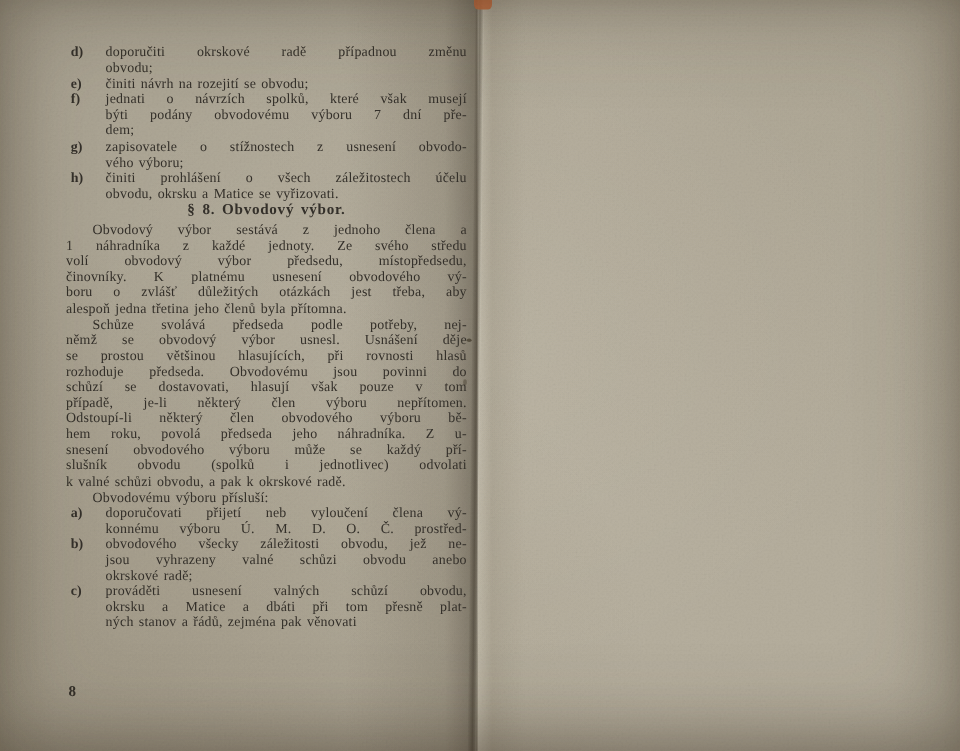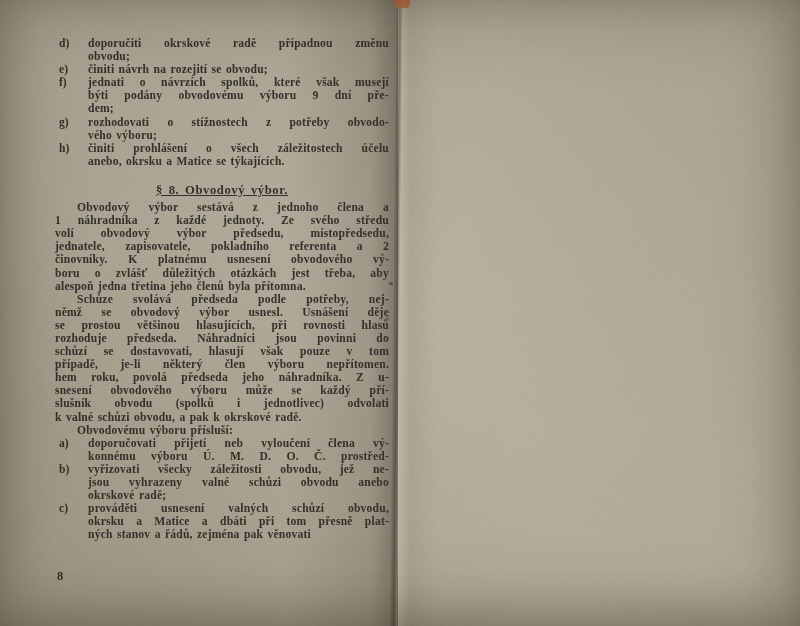--- a/index.html
+++ b/index.html
@@ -42,36 +42,36 @@
     position:absolute;inset:0;pointer-events:none;
     box-shadow:inset 0 0 80px 6px rgba(52,44,30,0.30), inset 0 -26px 46px -18px rgba(52,44,30,0.30), inset 0 14px 30px -18px rgba(52,44,30,0.22);
   }
   .grain{position:absolute;inset:0;opacity:0.5;pointer-events:none;mix-blend-mode:multiply;}
 
   .col{position:absolute;color:#34302a;}
   .col-left{left:55px;top:37px;width:334px;font-size:11.6px;}
   .ln{
     text-align:justify;text-align-last:justify;
     word-spacing:1.2px;letter-spacing:0.2px;
-    font-weight:bold;
+    font-weight:normal;
   }
   .col-left .ln{line-height:13.1px;}
   .ln.last{text-align-last:left;}
   .ln.fi{}
   .col-left .ln.fi{padding-left:22px;}
   .block{position:relative;}
   .block.item{padding-left:33px;}
   .block.item .lbl{
     position:absolute;left:4px;top:0;font-weight:bold;
   }
   .heading{
     text-align:center;font-weight:bold;font-size:12.6px;
     letter-spacing:0.6px;word-spacing:2px;
   }
-  .col-left .heading{line-height:13.1px;margin:16px 0 4px;text-decoration:underline;}
+  .col-left .heading{line-height:13.1px;margin:0 0 4px;}
   .pagenum{
     position:absolute;font-weight:bold;font-size:12.5px;color:#34302a;
   }
   .pn-left{left:57px;top:569px;}
 </style>
 </head>
 <body>
 
 <div class="photo">
 
@@ -82,66 +82,66 @@
           <div class="ln">doporučiti okrskové radě případnou změnu</div>
           <div class="ln last">obvodu;</div>
         </div>
         <div class="block item">
           <span class="lbl">e)</span>
           <div class="ln last">činiti návrh na rozejití se obvodu;</div>
         </div>
         <div class="block item">
           <span class="lbl">f)</span>
           <div class="ln">jednati o návrzích spolků, které však musejí</div>
-          <div class="ln">býti podány obvodovému výboru 9 dní pře-</div>
+          <div class="ln">býti podány obvodovému výboru 7 dní pře-</div>
           <div class="ln last">dem;</div>
         </div>
         <div class="block item">
           <span class="lbl">g)</span>
-          <div class="ln">rozhodovati o stížnostech z potřeby obvodo-</div>
+          <div class="ln">zapisovatele o stížnostech z usnesení obvodo-</div>
           <div class="ln last">vého výboru;</div>
         </div>
         <div class="block item">
           <span class="lbl">h)</span>
           <div class="ln">činiti prohlášení o všech záležitostech účelu</div>
-          <div class="ln last">anebo, okrsku a Matice se týkajících.</div>
+          <div class="ln last">obvodu, okrsku a Matice se vyřizovati.</div>
         </div>
         <div class="heading">§ 8. Obvodový výbor.</div>
         <div class="block para">
           <div class="ln fi">Obvodový výbor sestává z jednoho člena a</div>
           <div class="ln">1 náhradníka z každé jednoty. Ze svého středu</div>
           <div class="ln">volí obvodový výbor předsedu, místopředsedu,</div>
-          <div class="ln">jednatele, zapisovatele, pokladního referenta a 2</div>
           <div class="ln">činovníky. K platnému usnesení obvodového vý-</div>
           <div class="ln">boru o zvlášť důležitých otázkách jest třeba, aby</div>
           <div class="ln last">alespoň jedna třetina jeho členů byla přítomna.</div>
         </div>
         <div class="block para">
           <div class="ln fi">Schůze svolává předseda podle potřeby, nej-</div>
           <div class="ln">němž se obvodový výbor usnesl. Usnášení děje</div>
           <div class="ln">se prostou většinou hlasujících, při rovnosti hlasů</div>
-          <div class="ln">rozhoduje předseda. Náhradníci jsou povinni do</div>
+          <div class="ln">rozhoduje předseda. Obvodovému jsou povinni do</div>
           <div class="ln">schůzí se dostavovati, hlasují však pouze v tom</div>
           <div class="ln">případě, je-li některý člen výboru nepřítomen.</div>
+          <div class="ln">Odstoupí-li některý člen obvodového výboru bě-</div>
           <div class="ln">hem roku, povolá předseda jeho náhradníka. Z u-</div>
           <div class="ln">snesení obvodového výboru může se každý pří-</div>
           <div class="ln">slušník obvodu (spolků i jednotlivec) odvolati</div>
           <div class="ln last">k valné schůzi obvodu, a pak k okrskové radě.</div>
         </div>
         <div class="block para">
           <div class="ln last fi">Obvodovému výboru přísluší:</div>
         </div>
         <div class="block item">
           <span class="lbl">a)</span>
           <div class="ln">doporučovati přijetí neb vyloučení člena vý-</div>
           <div class="ln">konnému výboru Ú. M. D. O. Č. prostřed-</div>
         </div>
         <div class="block item">
           <span class="lbl">b)</span>
-          <div class="ln">vyřizovati všecky záležitosti obvodu, jež ne-</div>
+          <div class="ln">obvodového všecky záležitosti obvodu, jež ne-</div>
           <div class="ln">jsou vyhrazeny valné schůzi obvodu anebo</div>
           <div class="ln last">okrskové radě;</div>
         </div>
         <div class="block item">
           <span class="lbl">c)</span>
           <div class="ln">prováděti usnesení valných schůzí obvodu,</div>
           <div class="ln">okrsku a Matice a dbáti při tom přesně plat-</div>
           <div class="ln last">ných stanov a řádů, zejména pak věnovati</div>
         </div>
       </div>

